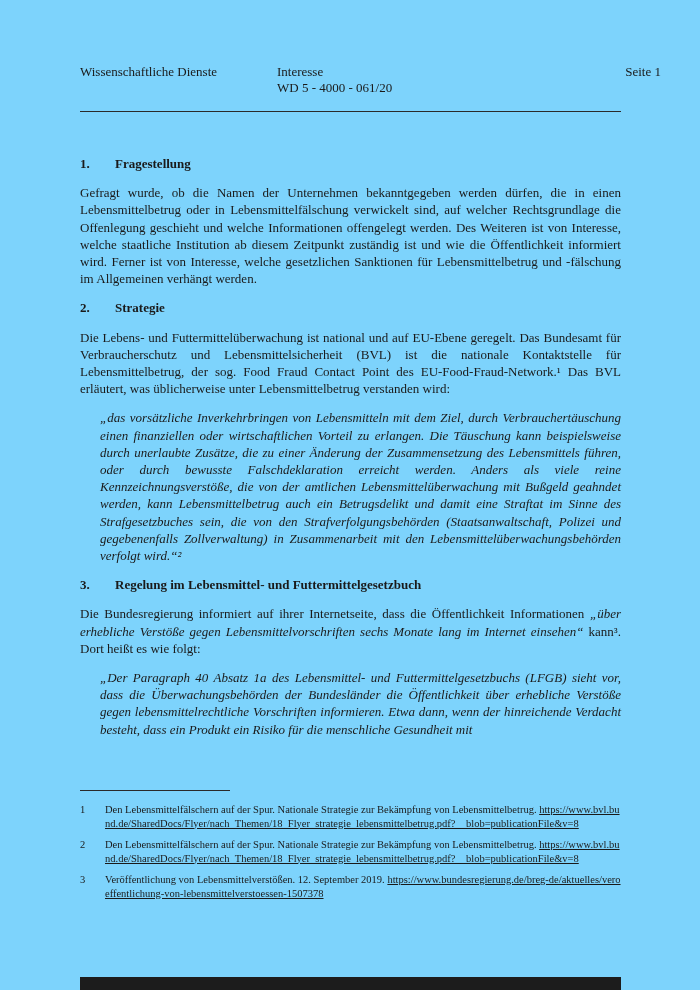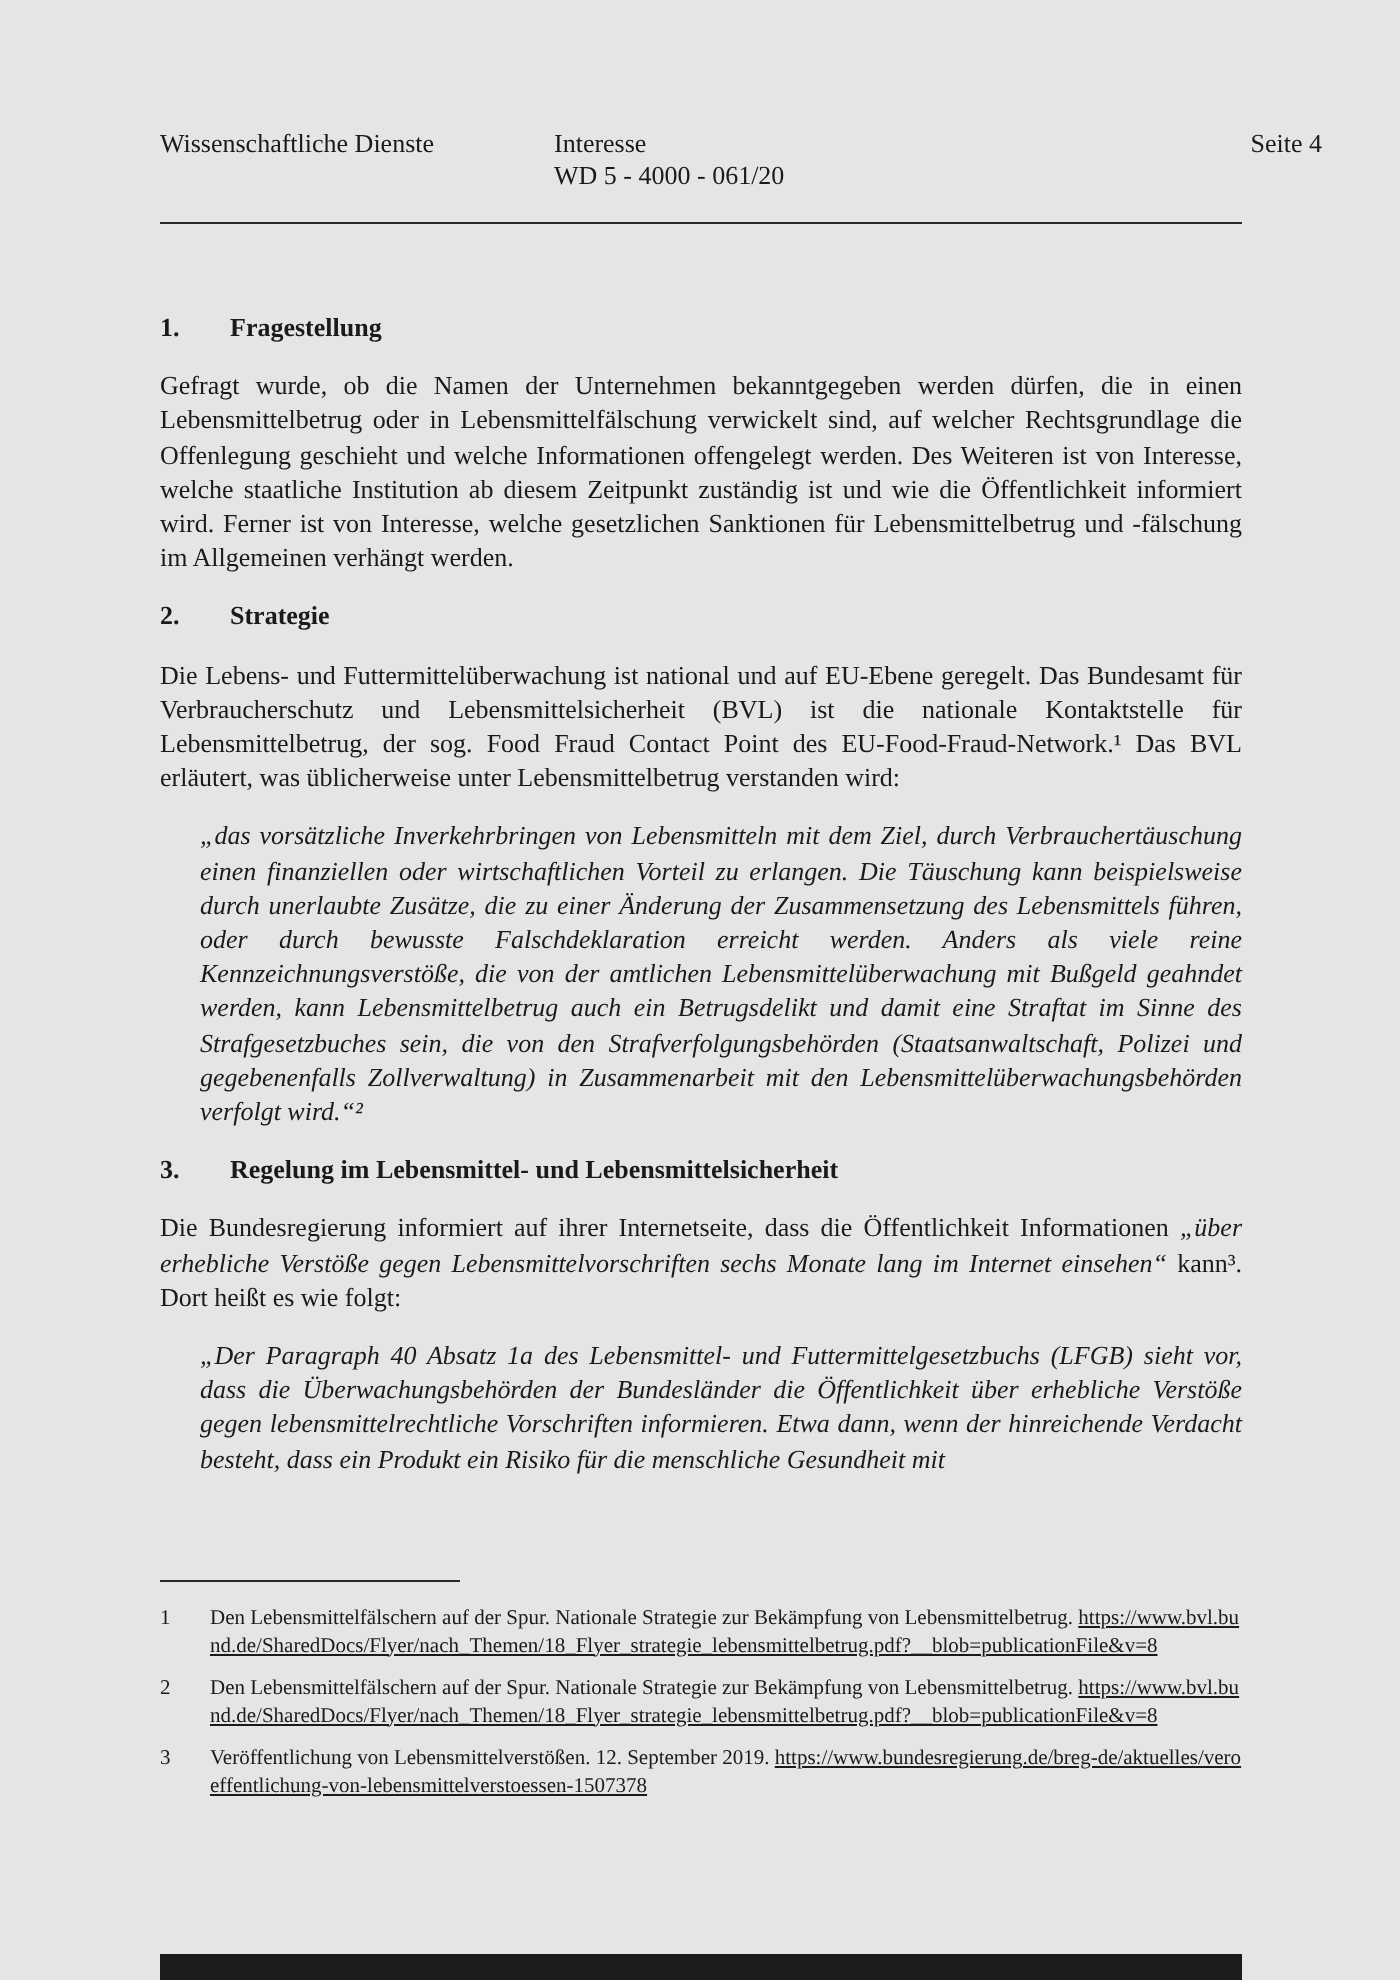--- a/index.html
+++ b/index.html
@@ -4,21 +4,21 @@
 <style>
   * { margin:0; padding:0; box-sizing:border-box; }
   html,body { width:700px; height:990px; }
   body {
     position:relative;
     background:#ffffff;
     font-family:"Liberation Serif", serif;
     color:#1a1a1a;
     overflow:hidden;
   }
-  .page { position:absolute; inset:0; background:#e5e5e5; }
+  .page { position:absolute; inset:0; background:#7dd3fc; }
 
   
   .header { position:absolute; top:64px; left:80px; right:39px; font-size:13px; line-height:16px; }
   .header-org { position:absolute; left:0; top:0; white-space:nowrap; }
   .header-center { position:absolute; left:197px; top:0; }
   .header-page { position:absolute; right:0; top:0; white-space:nowrap; }
   .header-rule { position:absolute; top:111px; left:80px; width:541px; height:1px; background:#2a2a2a; }
 
   
   .content {
@@ -50,42 +50,42 @@
 <body>
 
 <div class="page">
 
   <div class="header">
     <span class="header-org">Wissenschaftliche Dienste</span>
     <span class="header-center">
       <span style="display:block;">Interesse</span>
       <span style="display:block;">WD 5 - 4000 - 061/20</span>
     </span>
-    <span class="header-page">Seite 4</span>
+    <span class="header-page">Seite 1</span>
   </div>
   <div class="header-rule"></div>
 
   <main class="content">
 
     <div class="heading">
       <span class="h-num">1.</span>
       <span class="h-title">Fragestellung</span>
     </div>
     <p class="para">Gefragt wurde, ob die Namen der Unternehmen bekanntgegeben werden dürfen, die in einen Lebensmittelbetrug oder in Lebensmittelfälschung verwickelt sind, auf welcher Rechtsgrundlage die Offenlegung geschieht und welche Informationen offengelegt werden. Des Weiteren ist von Interesse, welche staatliche Institution ab diesem Zeitpunkt zuständig ist und wie die Öffentlichkeit informiert wird. Ferner ist von Interesse, welche gesetzlichen Sanktionen für Lebensmittelbetrug und -fälschung im Allgemeinen verhängt werden.</p>
 
     <div class="heading spaced">
       <span class="h-num">2.</span>
       <span class="h-title">Strategie</span>
     </div>
     <p class="para">Die Lebens- und Futtermittelüberwachung ist national und auf EU-Ebene geregelt. Das Bundesamt für Verbraucherschutz und Lebensmittelsicherheit (BVL) ist die nationale Kontaktstelle für Lebensmittelbetrug, der sog. Food Fraud Contact Point des EU-Food-Fraud-Network.¹ Das BVL erläutert, was üblicherweise unter Lebensmittelbetrug verstanden wird:</p>
     <p class="quote">„das vorsätzliche Inverkehrbringen von Lebensmitteln mit dem Ziel, durch Verbrauchertäuschung einen finanziellen oder wirtschaftlichen Vorteil zu erlangen. Die Täuschung kann beispielsweise durch unerlaubte Zusätze, die zu einer Änderung der Zusammensetzung des Lebensmittels führen, oder durch bewusste Falschdeklaration erreicht werden. Anders als viele reine Kennzeichnungsverstöße, die von der amtlichen Lebensmittelüberwachung mit Bußgeld geahndet werden, kann Lebensmittelbetrug auch ein Betrugsdelikt und damit eine Straftat im Sinne des Strafgesetzbuches sein, die von den Strafverfolgungsbehörden (Staatsanwaltschaft, Polizei und gegebenenfalls Zollverwaltung) in Zusammenarbeit mit den Lebensmittelüberwachungsbehörden verfolgt wird.“²</p>
 
     <div class="heading spaced">
       <span class="h-num">3.</span>
-      <span class="h-title">Regelung im Lebensmittel- und Lebensmittelsicherheit</span>
+      <span class="h-title">Regelung im Lebensmittel- und Futtermittelgesetzbuch</span>
     </div>
     <p class="para"><span>Die Bundesregierung informiert auf ihrer Internetseite, dass die Öffentlichkeit Informationen </span><em>„über erhebliche Verstöße gegen Lebensmittelvorschriften sechs Monate lang im Internet einsehen“</em><span> kann³. Dort heißt es wie folgt:</span></p>
     <p class="quote">„Der Paragraph 40 Absatz 1a des Lebensmittel- und Futtermittelgesetzbuchs (LFGB) sieht vor, dass die Überwachungsbehörden der Bundesländer die Öffentlichkeit über erhebliche Verstöße gegen lebensmittelrechtliche Vorschriften informieren. Etwa dann, wenn der hinreichende Verdacht besteht, dass ein Produkt ein Risiko für die menschliche Gesundheit mit</p>
 
   </main>
 
   <div class="footnotes">
     <div class="fn-rule"></div>
 
     <div class="fn">

